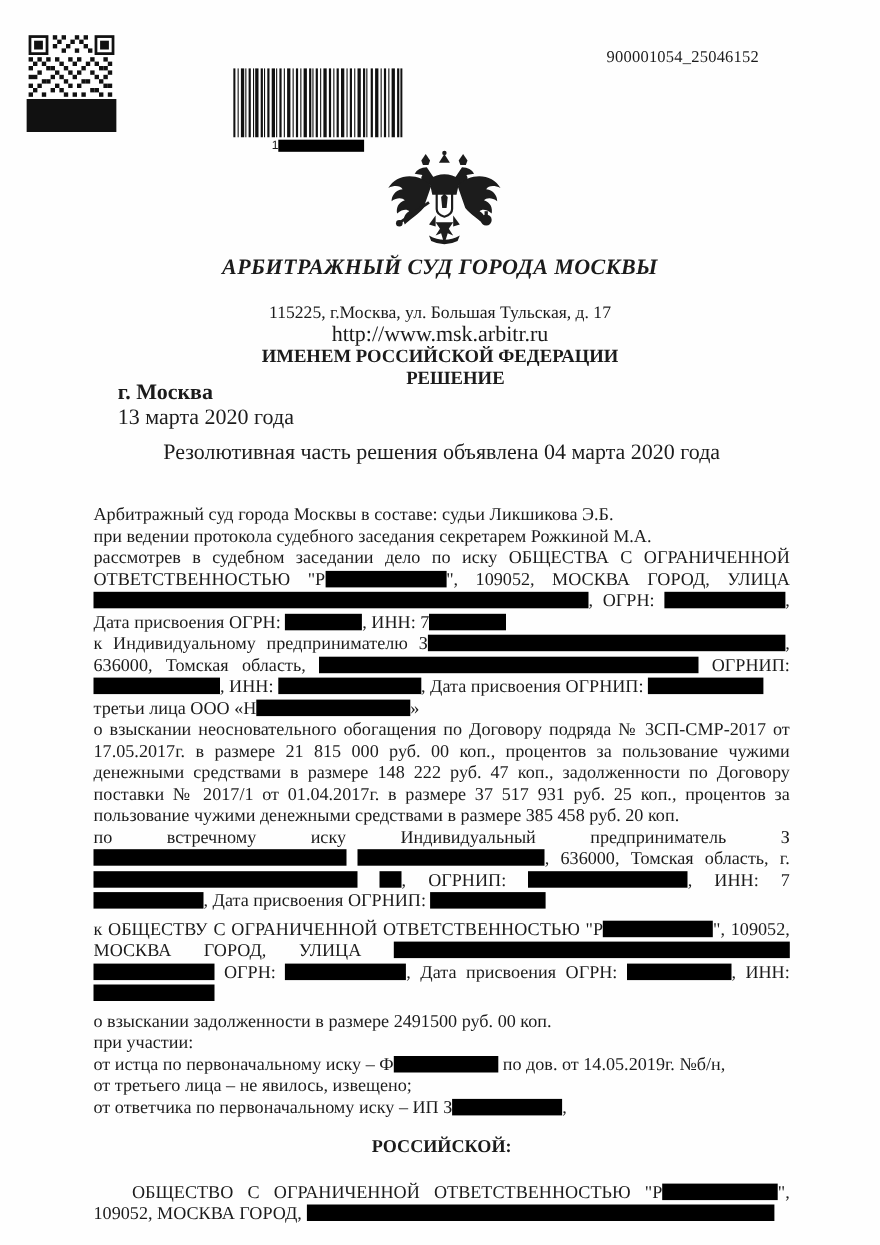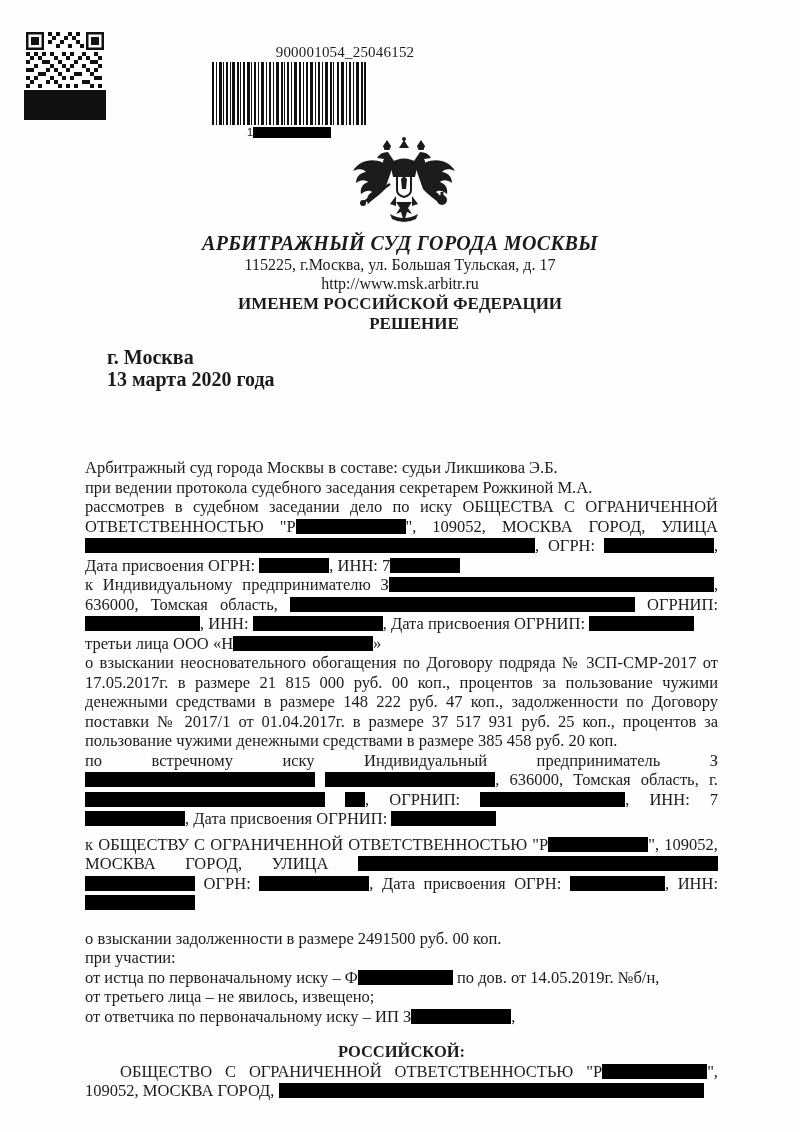--- a/index.html
+++ b/index.html
@@ -9,35 +9,35 @@
     font-family:"Liberation Serif","DejaVu Serif",serif;
     overflow:hidden;
   }
   
   .qr{position:absolute;left:24px;top:30px;width:82px;height:90px;}
   .barcode{position:absolute;left:212px;top:62px;width:154px;height:78px;}
   .barcode svg{display:block;width:154px;height:63px;}
   .barcode-num{display:flex;justify-content:center;align-items:center;margin-top:1px;
     font-size:11px;font-family:"Liberation Sans",sans-serif;}
   .barcode-num .redact{height:11px;width:78px;vertical-align:middle;}
-  .doc-id{position:absolute;left:0;top:44px;width:690px;text-align:center;
+  .doc-id{position:absolute;left:0;top:44px;width:690px;text-align:right;
     font-size:15px;letter-spacing:0.2px;}
   .emblem{position:absolute;left:350px;top:136px;width:108px;height:96px;}
   
   .court-header{position:absolute;top:231px;left:0;width:100%;text-align:center;}
   .court-name{font-size:20px;font-weight:bold;letter-spacing:0.4px;line-height:24px;font-style:italic;}
-  .court-address{font-size:16px;line-height:20px;}
-  .court-url{font-size:16px;line-height:18px;}
+  .court-address{font-size:16px;line-height:20px;margin-top:20px;}
+  .court-url{font-size:20px;line-height:18px;}
   .in-the-name{font-size:17px;font-weight:bold;line-height:20px;margin-top:1px;}
   .doc-type{font-size:17px;font-weight:bold;line-height:19px;padding-left:28px;}
   
   .case-block{position:absolute;top:347px;left:85px;right:82px;font-size:20px;}
   .case-row{display:flex;justify-content:space-between;font-weight:bold;line-height:20px;}
   .case-city{padding-left:22px;}
-  .case-date{font-weight:bold;padding-left:22px;line-height:20px;margin-top:2px;}
+  .case-date{font-weight:normal;padding-left:22px;line-height:20px;margin-top:2px;}
   .announce{margin-top:12px;text-align:center;line-height:21px;}
   
   .body-text{position:absolute;top:458px;left:85px;right:82px;
     font-size:16.5px;line-height:19.5px;}
   .para{text-align:justify;}
   .para.left{text-align:left;}
   .para.center{text-align:center;}
   .para.bold{font-weight:bold;}
   .redact{display:inline-block;background:#000;height:15px;vertical-align:-2px;}
   .case-bar{display:inline-block;background:#000;height:16px;width:118px;vertical-align:-2px;}
@@ -240,34 +240,35 @@
     <div class="in-the-name">ИМЕНЕМ РОССИЙСКОЙ ФЕДЕРАЦИИ</div>
     <div class="doc-type">РЕШЕНИЕ</div>
   </div>
 
   <div class="case-block">
     <div class="case-row">
       <span class="case-city">г. Москва</span>
     </div>
     <div class="case-date">13 марта 2020 года</div>
     <div class="announce">
+      <div>Резолютивная часть решения объявлена 04 марта 2020 года</div>
     </div>
   </div>
 
   <div class="body-text">
       <div class="para left">Арбитражный суд города Москвы в составе: судьи Ликшикова Э.Б.</div>
       <div class="para left">при ведении протокола судебного заседания секретарем Рожкиной М.А.</div>
       <div class="para justify">рассмотрев в судебном заседании дело по иску ОБЩЕСТВА С ОГРАНИЧЕННОЙ ОТВЕТСТВЕННОСТЬЮ "Р<span class="redact" style="width: 110px;"></span>", 109052, МОСКВА ГОРОД, УЛИЦА <span class="redact" style="width: 450px;"></span>, ОГРН: <span class="redact" style="width: 110px;"></span>, Дата присвоения ОГРН: <span class="redact" style="width: 70px;"></span>, ИНН: 7<span class="redact" style="width: 70px;"></span></div>
       <div class="para justify">к Индивидуальному предпринимателю З<span class="redact" style="width: 325px;"></span>, 636000, Томская область, <span class="redact" style="width: 345px;"></span> ОГРНИП: <span class="redact" style="width: 115px;"></span>, ИНН: <span class="redact" style="width: 130px;"></span>, Дата присвоения ОГРНИП: <span class="redact" style="width: 105px;"></span></div>
       <div class="para left">третьи лица  ООО «Н<span class="redact" style="width: 140px;"></span>»</div>
       <div class="para justify">о взыскании неосновательного обогащения по Договору подряда № 3СП-СМР-2017 от 17.05.2017г. в размере 21 815 000 руб. 00 коп., процентов за пользование чужими денежными средствами в размере 148 222 руб. 47 коп., задолженности по Договору поставки № 2017/1 от 01.04.2017г. в размере 37 517 931 руб. 25 коп., процентов за пользование чужими денежными средствами в размере 385 458 руб. 20 коп.</div>
       <div class="para justify">по встречному иску Индивидуальный предприниматель З<span class="redact" style="width: 230px;"></span> <span class="redact" style="width: 170px;"></span>, 636000, Томская область, г. <span class="redact" style="width: 240px;"></span> <span class="redact" style="width: 20px;"></span>, ОГРНИП: <span class="redact" style="width: 145px;"></span>, ИНН: 7<span class="redact" style="width: 100px;"></span>, Дата присвоения ОГРНИП: <span class="redact" style="width: 105px;"></span></div>
       <div class="para justify" style="margin-top: 6px;">к ОБЩЕСТВУ С ОГРАНИЧЕННОЙ ОТВЕТСТВЕННОСТЬЮ "Р<span class="redact" style="width: 100px;"></span>", 109052, МОСКВА ГОРОД, УЛИЦА <span class="redact" style="width: 360px;"></span> <span class="redact" style="width: 110px;"></span> ОГРН: <span class="redact" style="width: 110px;"></span>, Дата присвоения ОГРН: <span class="redact" style="width: 95px;"></span>, ИНН: <span class="redact" style="width: 110px;"></span></div>
-      <div class="para left" style="margin-top: 16px;">о взыскании задолженности в размере 2491500 руб. 00 коп.</div>
+      <div class="para left" style="margin-top: 6px;">о взыскании задолженности в размере 2491500 руб. 00 коп.</div>
       <div class="para left">при участии:</div>
       <div class="para left">от истца по первоначальному иску – Ф<span class="redact" style="width: 95px;"></span> по дов. от 14.05.2019г. №б/н,</div>
       <div class="para left">от третьего лица – не явилось, извещено;</div>
       <div class="para left">от ответчика по первоначальному иску – ИП З<span class="redact" style="width: 100px;"></span>,</div>
       <div class="para center bold" style="margin-top: 16px;">РОССИЙСКОЙ:</div>
-      <div class="para justify" style="text-indent: 35px;">ОБЩЕСТВО С ОГРАНИЧЕННОЙ ОТВЕТСТВЕННОСТЬЮ "Р<span class="redact" style="width: 105px;"></span>", 109052, МОСКВА ГОРОД, <span class="redact" style="width: 425px;"></span></div>
+      <div class="para justify" style="margin-top: 22px; text-indent: 35px;">ОБЩЕСТВО С ОГРАНИЧЕННОЙ ОТВЕТСТВЕННОСТЬЮ "Р<span class="redact" style="width: 105px;"></span>", 109052, МОСКВА ГОРОД, <span class="redact" style="width: 425px;"></span></div>
     </div>
 
 </div>
 
 </body></html>

